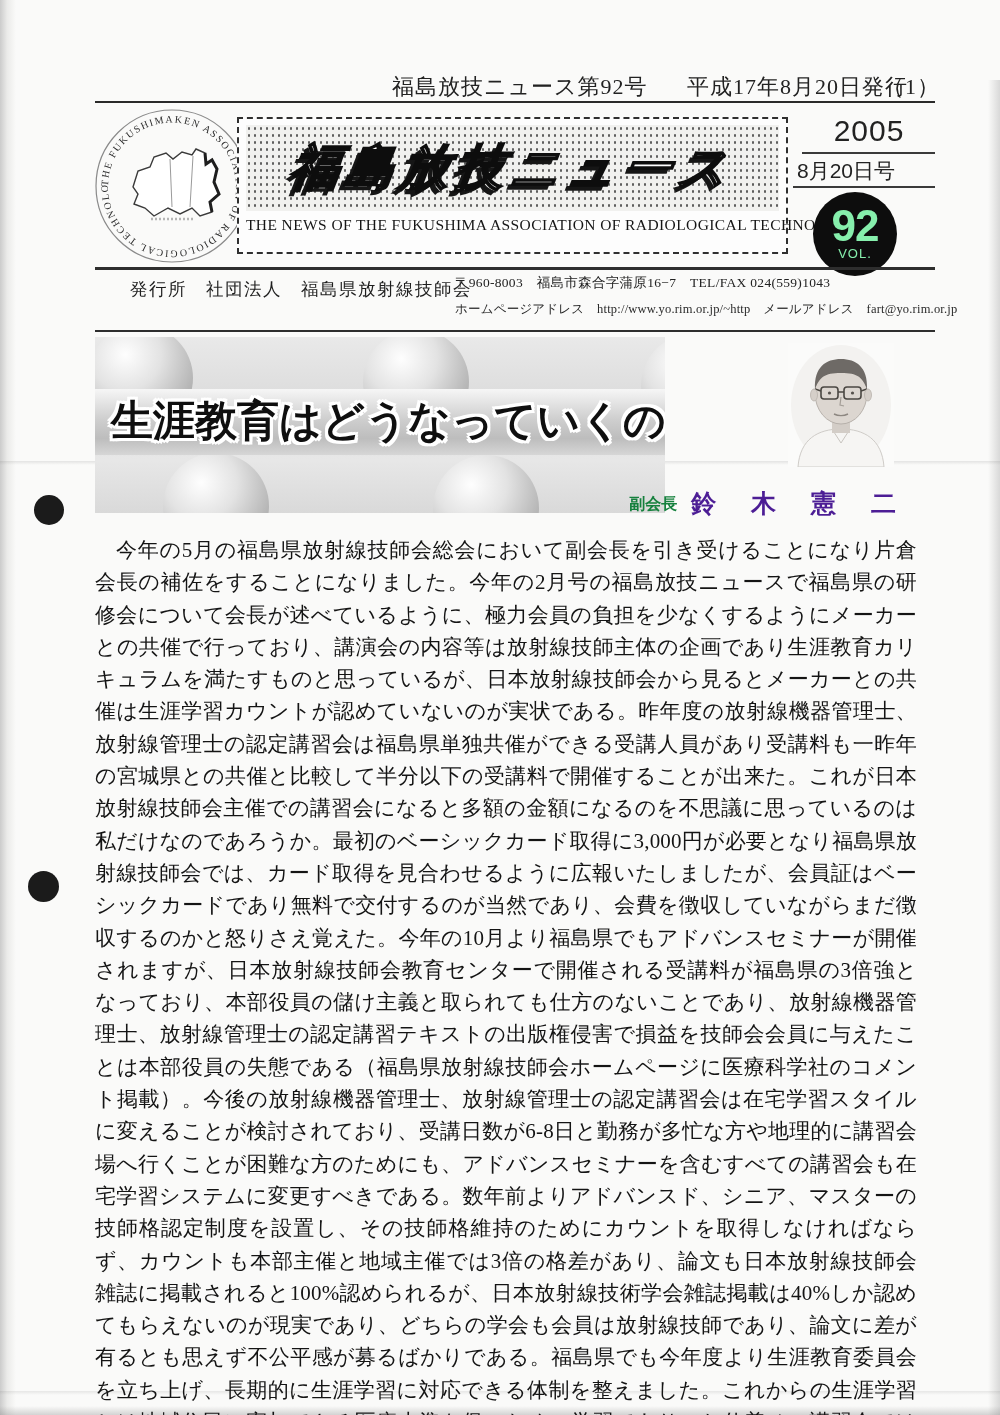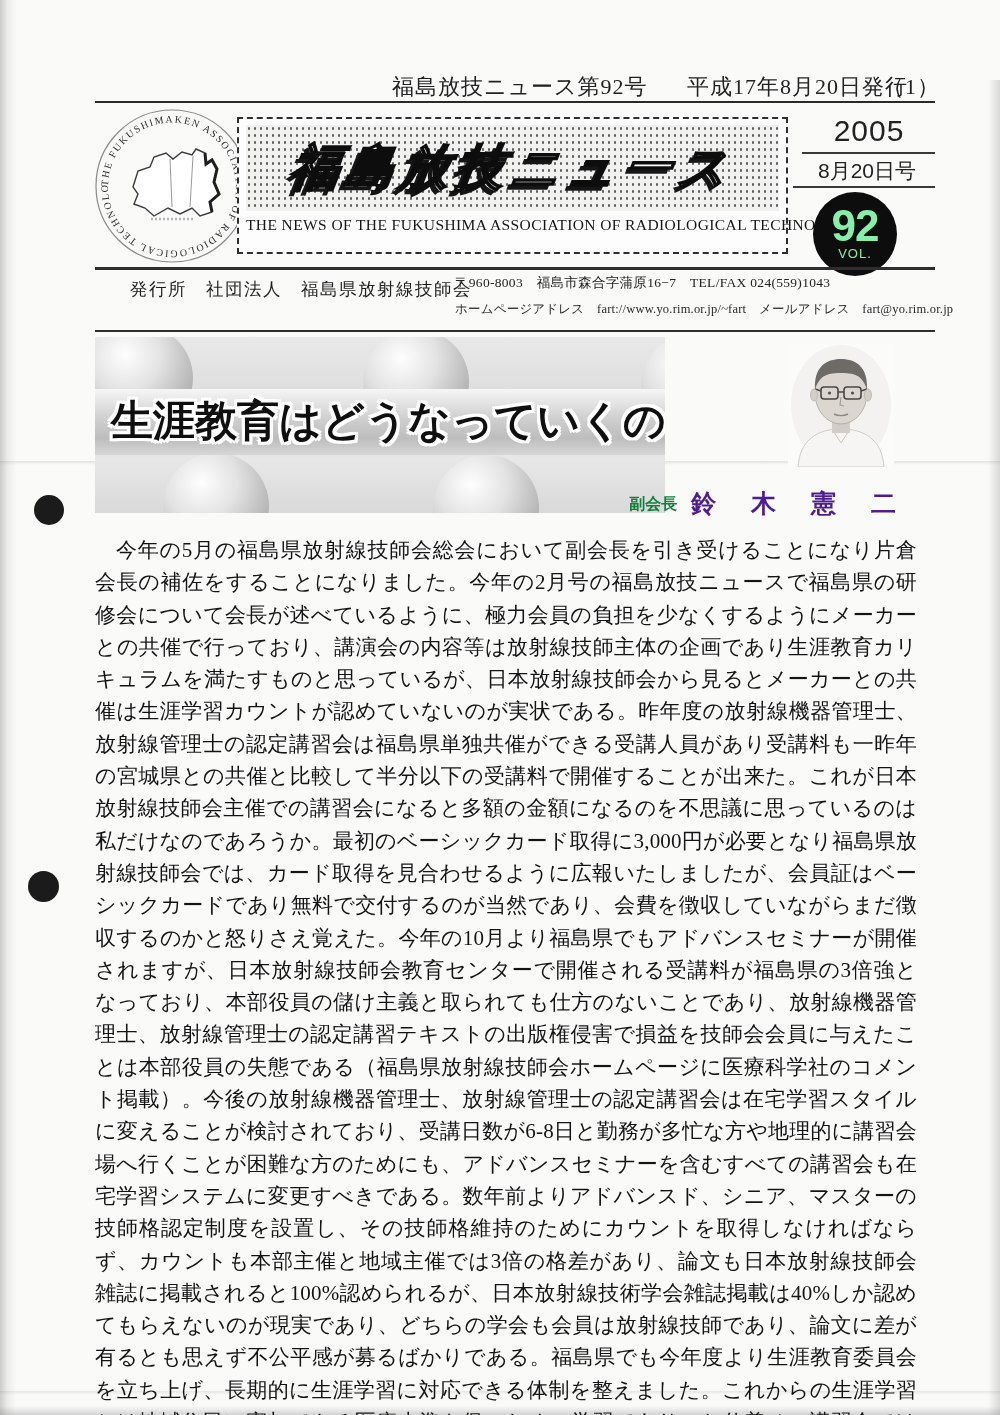--- a/index.html
+++ b/index.html
@@ -50,21 +50,21 @@
     color:#fff;-webkit-text-stroke:2px #0d0d0d;
     text-shadow:-5px 5px 0 #161616;
     transform:skewX(-8deg);white-space:nowrap;}
   .masthead-subtitle{margin-top:5px;text-align:center;font-size:15.5px;
     letter-spacing:.4px;color:#151515;white-space:nowrap;}
 
   
   .year-label{position:absolute;left:800px;top:114px;width:138px;text-align:center;
     font-family:"Liberation Sans","DejaVu Sans",sans-serif;font-size:30px;color:#222;letter-spacing:1px;}
   .year-rule{position:absolute;left:802px;top:152px;width:133px;height:2px;background:#3a3a3a;}
-  .issue-date-label{position:absolute;left:797px;top:157px;width:140px;text-align:center;
+  .issue-date-label{position:absolute;left:797px;top:157px;width:140px;text-align:left;
     font-family:"Liberation Sans","DejaVu Sans",sans-serif;font-size:21px;color:#222;}
   .issue-rule{position:absolute;left:793px;top:186px;width:142px;height:2px;background:#3a3a3a;}
   .vol-badge{position:absolute;left:813px;top:192px;width:84px;height:84px;border-radius:50%;
     background:#0d0d0d;color:#86efac;text-align:center;
     font-family:"Liberation Sans","DejaVu Sans",sans-serif;}
   .vol-number{font-size:44px;font-weight:900;line-height:1;margin-top:12px;letter-spacing:-1px;}
   .vol-label{font-size:13px;letter-spacing:1px;margin-top:-2px;}
 
   
   .rule-pub-top{position:absolute;left:95px;top:267px;width:840px;height:2.5px;background:#2e2e2e;}
@@ -159,21 +159,21 @@
   <div class="issue-date-label">8月20日号</div>
   <div class="issue-rule"></div>
   <div class="vol-badge">
     <div class="vol-number">92</div>
     <div class="vol-label">VOL.</div>
   </div>
 
   <div class="rule-pub-top"></div>
   <div class="publisher-issuer">発行所　社団法人　福島県放射線技師会</div>
   <div class="publisher-address">〒960-8003　福島市森合字蒲原16−7　TEL/FAX 024(559)1043</div>
-  <div class="publisher-contact">ホームページアドレス　fart://www.yo.rim.or.jp/~fart　メールアドレス　fart@yo.rim.or.jp</div>
+  <div class="publisher-contact">ホームページアドレス　http://www.yo.rim.or.jp/~http　メールアドレス　fart@yo.rim.or.jp</div>
   <div class="rule-pub-bottom"></div>
 
   <div class="banner">
     <div class="cone c1"></div>
     <div class="cone c2"></div>
     <div class="cone c3"></div>
     <div class="sphere s-t1"></div>
     <div class="sphere s-t2"></div>
     <div class="sphere s-t3"></div>
     <div class="sphere s-b1"></div>

